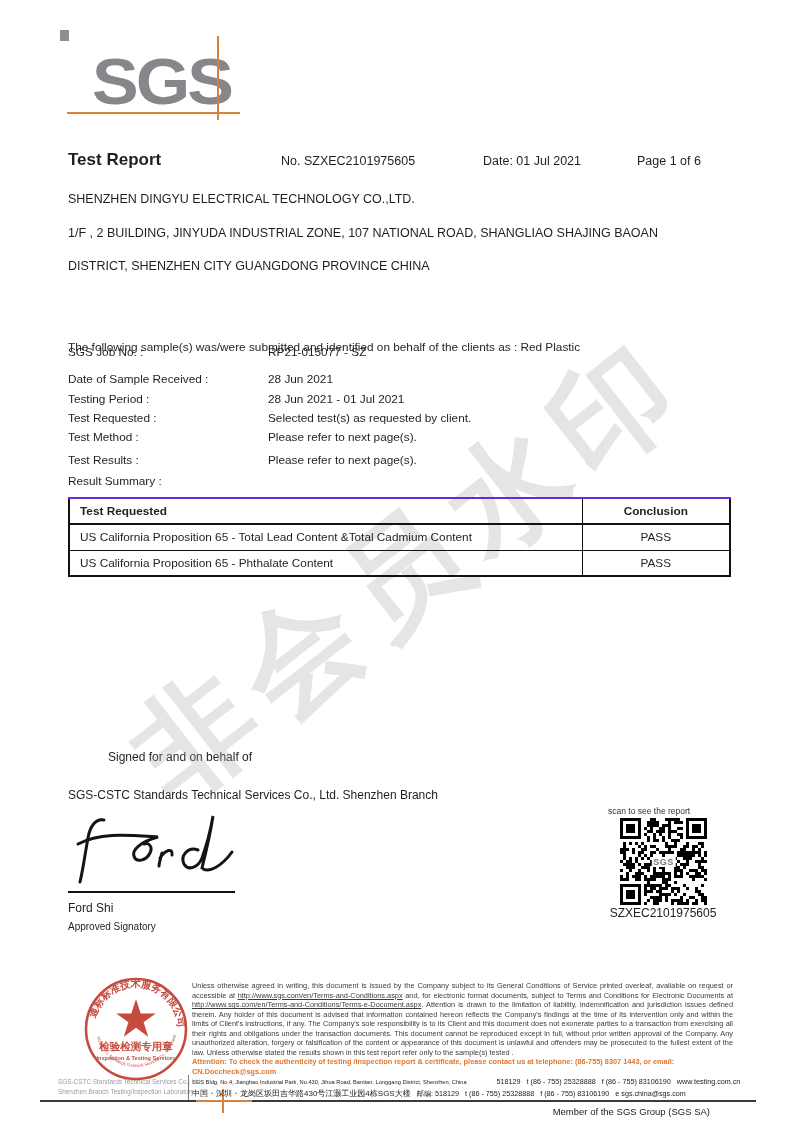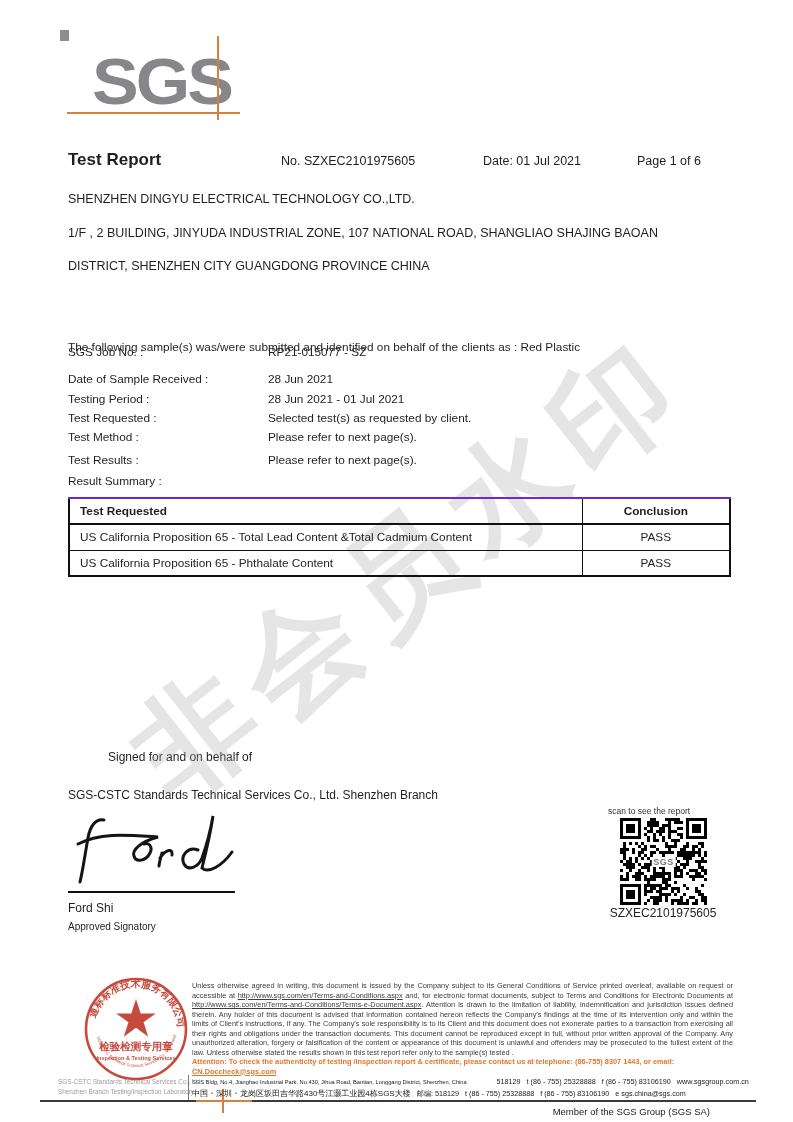--- a/index.html
+++ b/index.html
@@ -74,21 +74,21 @@
   
   .legal {
     left:192px; top:981px; width:541px; font-size:7.35px; line-height:9.55px;
     text-align:justify; color:#3c3c3c; z-index:2;
   }
   .legal .url { text-decoration:underline; }
   .attention {
     left:192px; top:1057px; width:541px; font-size:7.35px; line-height:9.5px;
     color:#e2762d; font-weight:bold; z-index:2;
   }
-  .attention .email { text-decoration:underline; }
+  .attention .email { }
   .addr-block { left:192px; top:1077px; width:560px; z-index:2; }
   .addr-row { display:flex; align-items:baseline; white-space:nowrap; height:11px; }
   .addr-row .en { font-size:6.2px; transform:scaleX(0.92); transform-origin:left; color:#222; }
   .addr-row .cn { font-size:8px; color:#222; }
   .addr-row .piece { font-size:7.2px; color:#222; margin-left:6px; }
   .addr-vline { left:188px; top:1075px; width:1px; height:25px; background:#777; }
 
   .bottom-rule { left:40px; top:1100px; width:716px; height:2px; background:#3a3a3a; }
   .bottom-cross-v { left:222px; top:1089px; width:2px; height:24px; background:#d4823c; }
   .bottom-cross-h { left:196px; top:1100px; width:56px; height:2px; background:#d4823c; }
@@ -606,21 +606,21 @@
   <span>Attention: To check the authenticity of testing /inspection report &amp; certificate, please contact us at telephone: (86-755) 8307 1443, or email: </span><span class="email">CN.Doccheck@sgs.com</span>
 </div>
 
 <div class="abs addr-vline"></div>
 <div class="abs addr-block">
   <div class="addr-row">
     <span class="en">SGS Bldg, No.4, Jianghao Industrial Park, No.430, Jihua Road, Bantian, Longgang District, Shenzhen, China</span>
     <span class="piece">518129</span>
     <span class="piece">t (86 - 755) 25328888</span>
     <span class="piece">f (86 - 755) 83106190</span>
-    <span class="piece">www.sgsgroup.com.cn</span>
+    <span class="piece">www.testing.com.cn</span>
   </div>
   <div class="addr-row">
     <span class="cn">中国・深圳・龙岗区坂田吉华路430号江灏工业园4栋SGS大楼</span>
     <span class="piece">邮编: 518129</span>
     <span class="piece">t (86 - 755) 25328888</span>
     <span class="piece">f (86 - 755) 83106190</span>
     <span class="piece">e  sgs.china@sgs.com</span>
   </div>
 </div>
 

